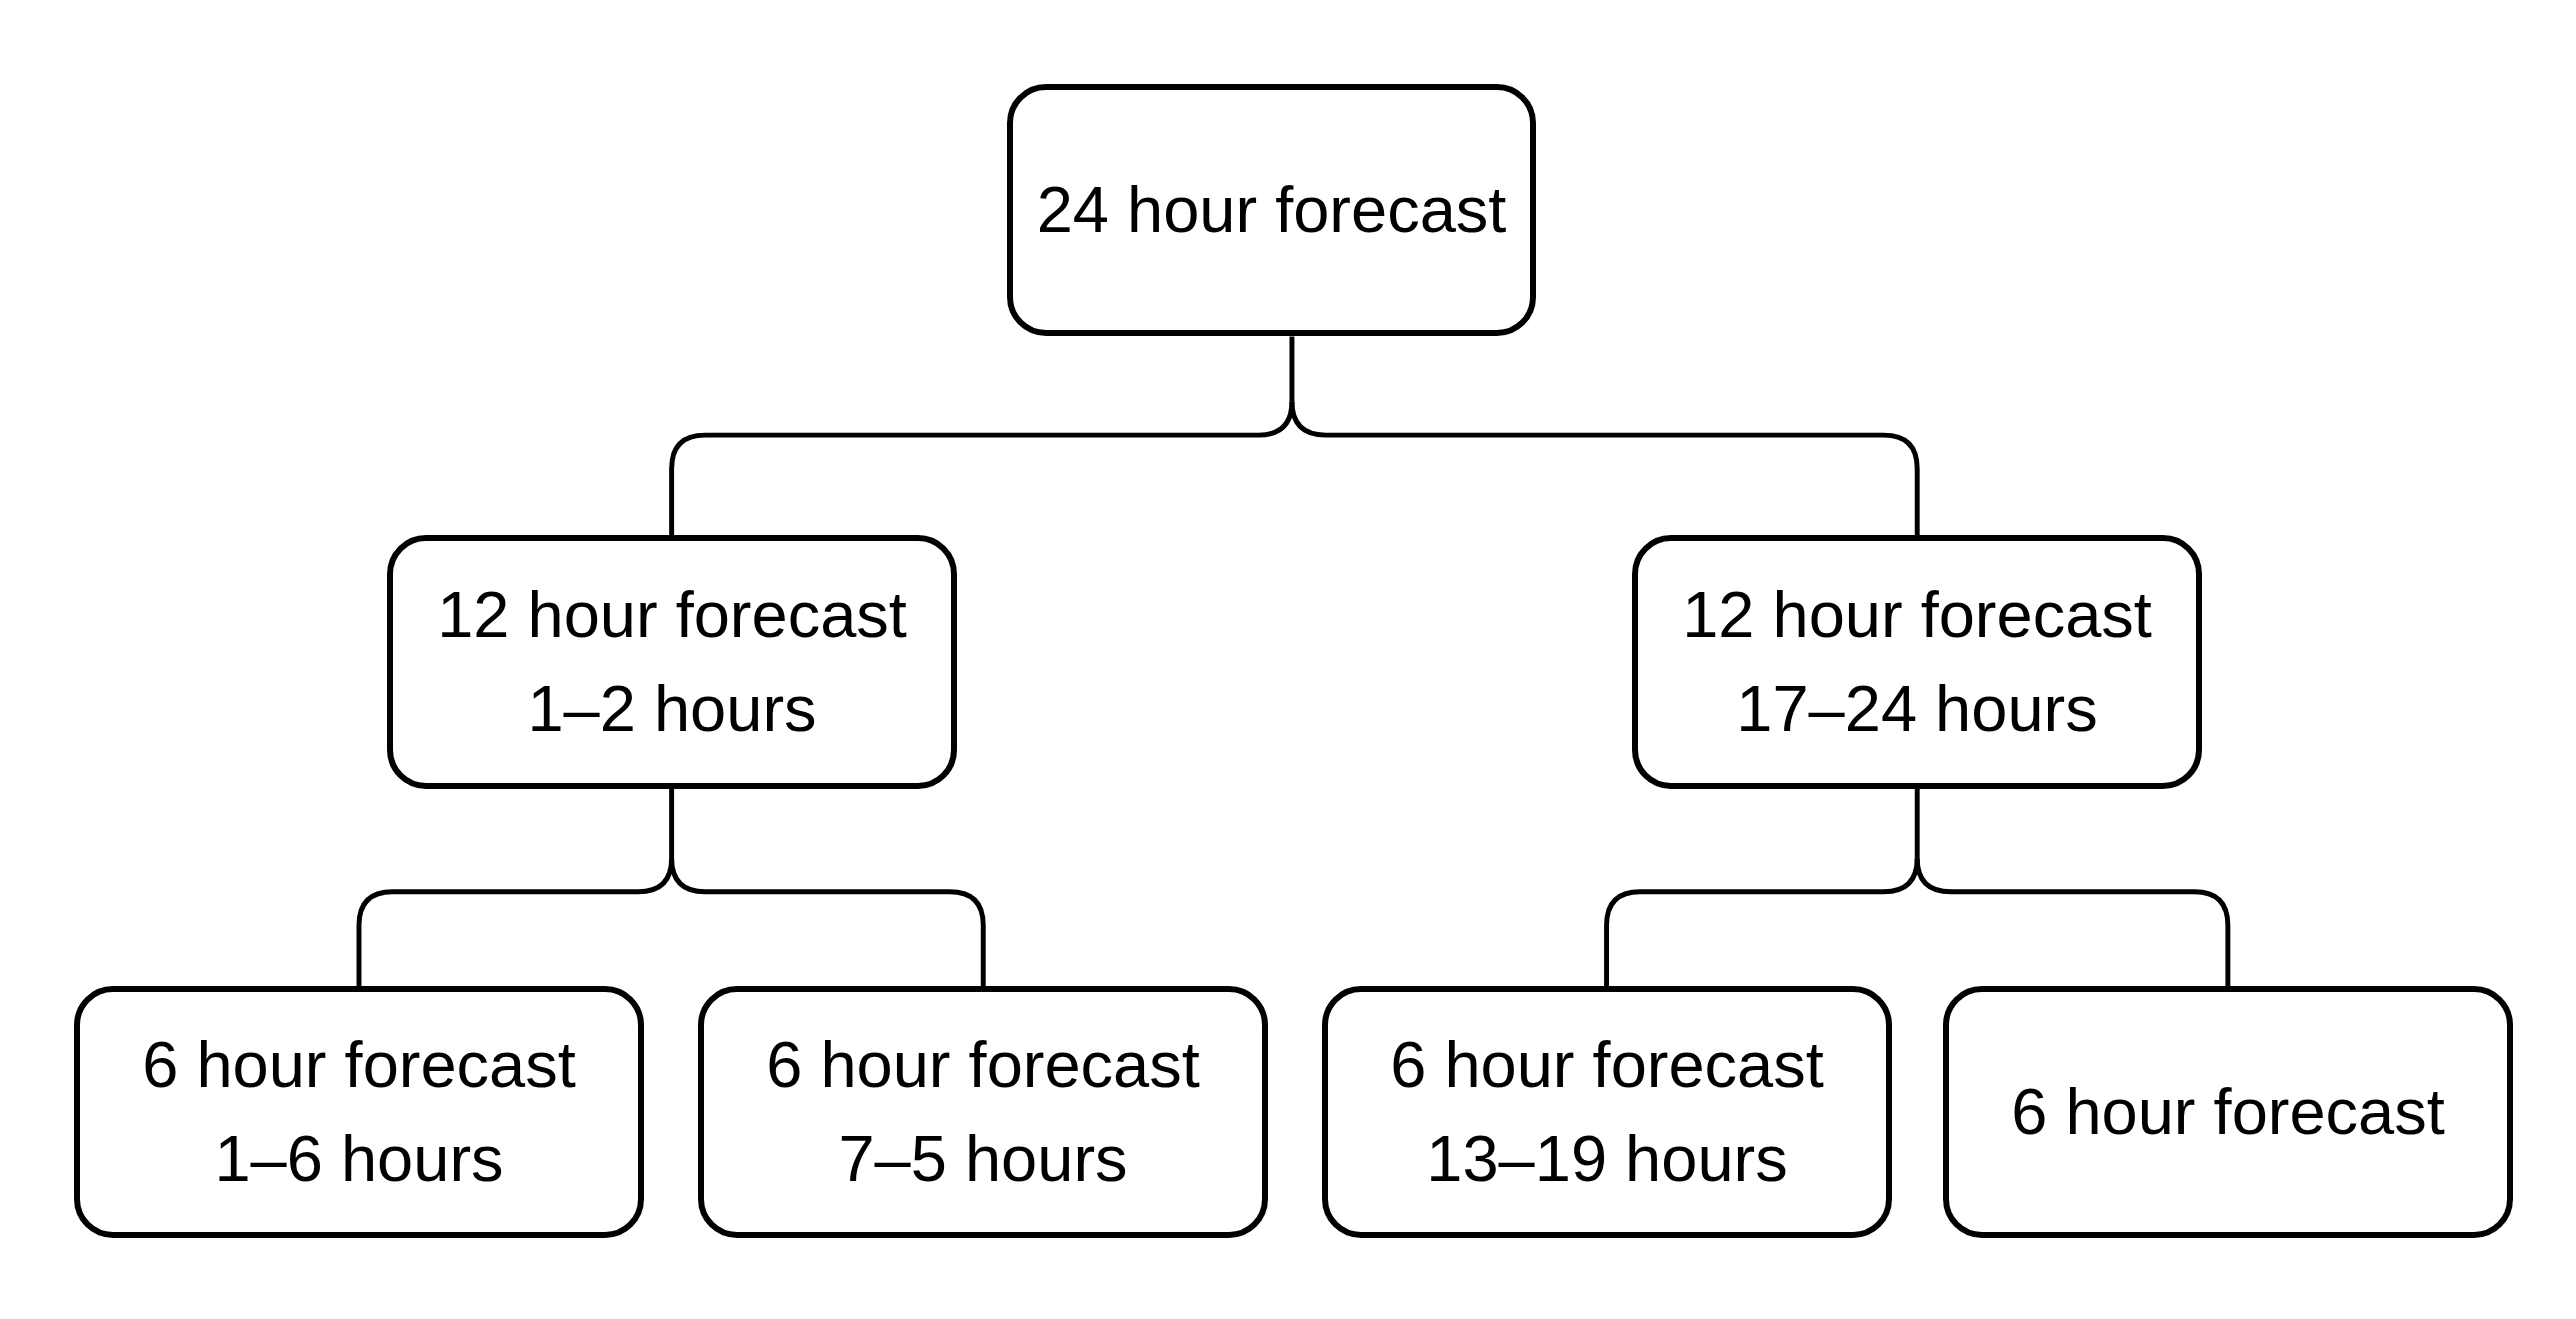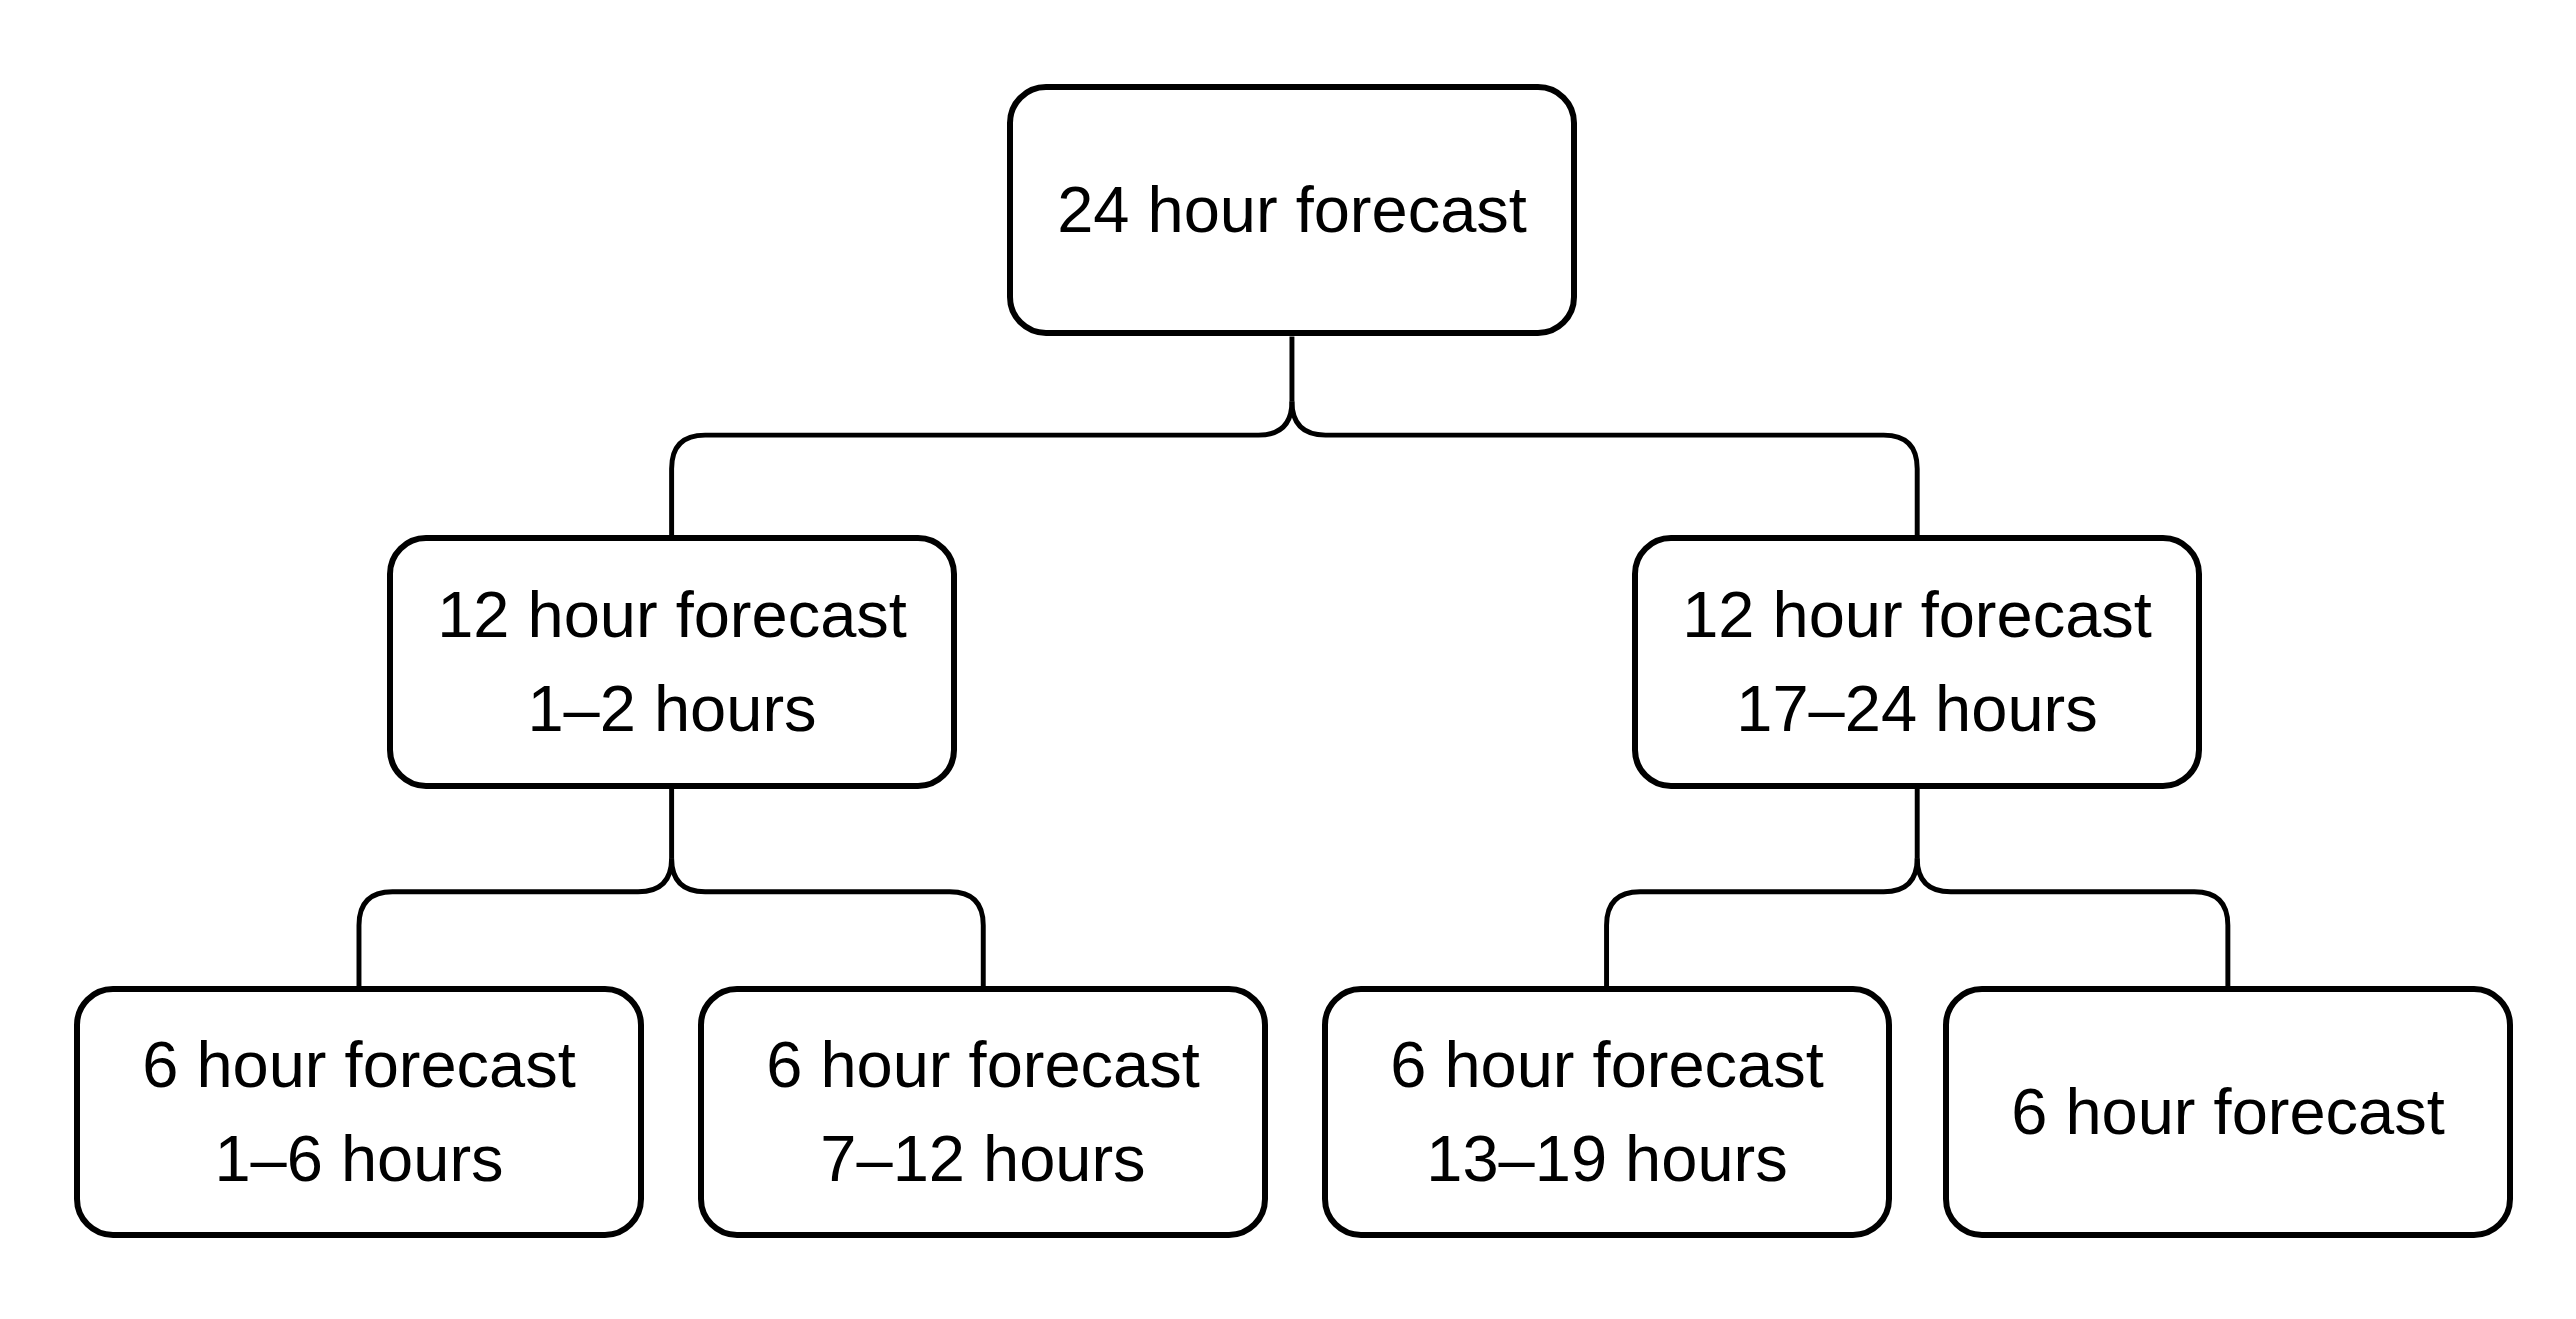--- a/index.html
+++ b/index.html
@@ -36,21 +36,21 @@
     border-radius: 39px;
     display: flex;
     flex-direction: column;
     align-items: center;
     justify-content: center;
     text-align: center;
     font-size: 65px;
     line-height: 1.44;
     white-space: nowrap;
   }
-  .n-root { left: 1007px; top:   84px; width: 570px; height: 252px; }
+  .n-root { left: 1007px; top:   84px; width: 529px; height: 252px; }
   .n-l2a  { left:  387px; top:  535px; width: 570px; height: 254px; }
   .n-l2b  { left: 1632px; top:  535px; width: 570px; height: 254px; }
   .n-l3a  { left:   74px; top: 986px; width: 570px; height: 252px; }
   .n-l3b  { left:  698px; top: 986px; width: 570px; height: 252px; }
   .n-l3c  { left: 1322px; top: 986px; width: 570px; height: 252px; }
   .n-l3d  { left: 1943px; top: 986px; width: 570px; height: 252px; }
 </style>
 </head>
 <body>
 
@@ -85,21 +85,21 @@
     <div class="node-line">17–24 hours</div>
   </div>
 
   <div class="node n-l3a">
     <div class="node-line">6 hour forecast</div>
     <div class="node-line">1–6 hours</div>
   </div>
 
   <div class="node n-l3b">
     <div class="node-line">6 hour forecast</div>
-    <div class="node-line">7–12 hours</div>
+    <div class="node-line">7–5 hours</div>
   </div>
 
   <div class="node n-l3c">
     <div class="node-line">6 hour forecast</div>
     <div class="node-line">13–19 hours</div>
   </div>
 
   <div class="node n-l3d">
     <div class="node-line">6 hour forecast</div>
   </div>

